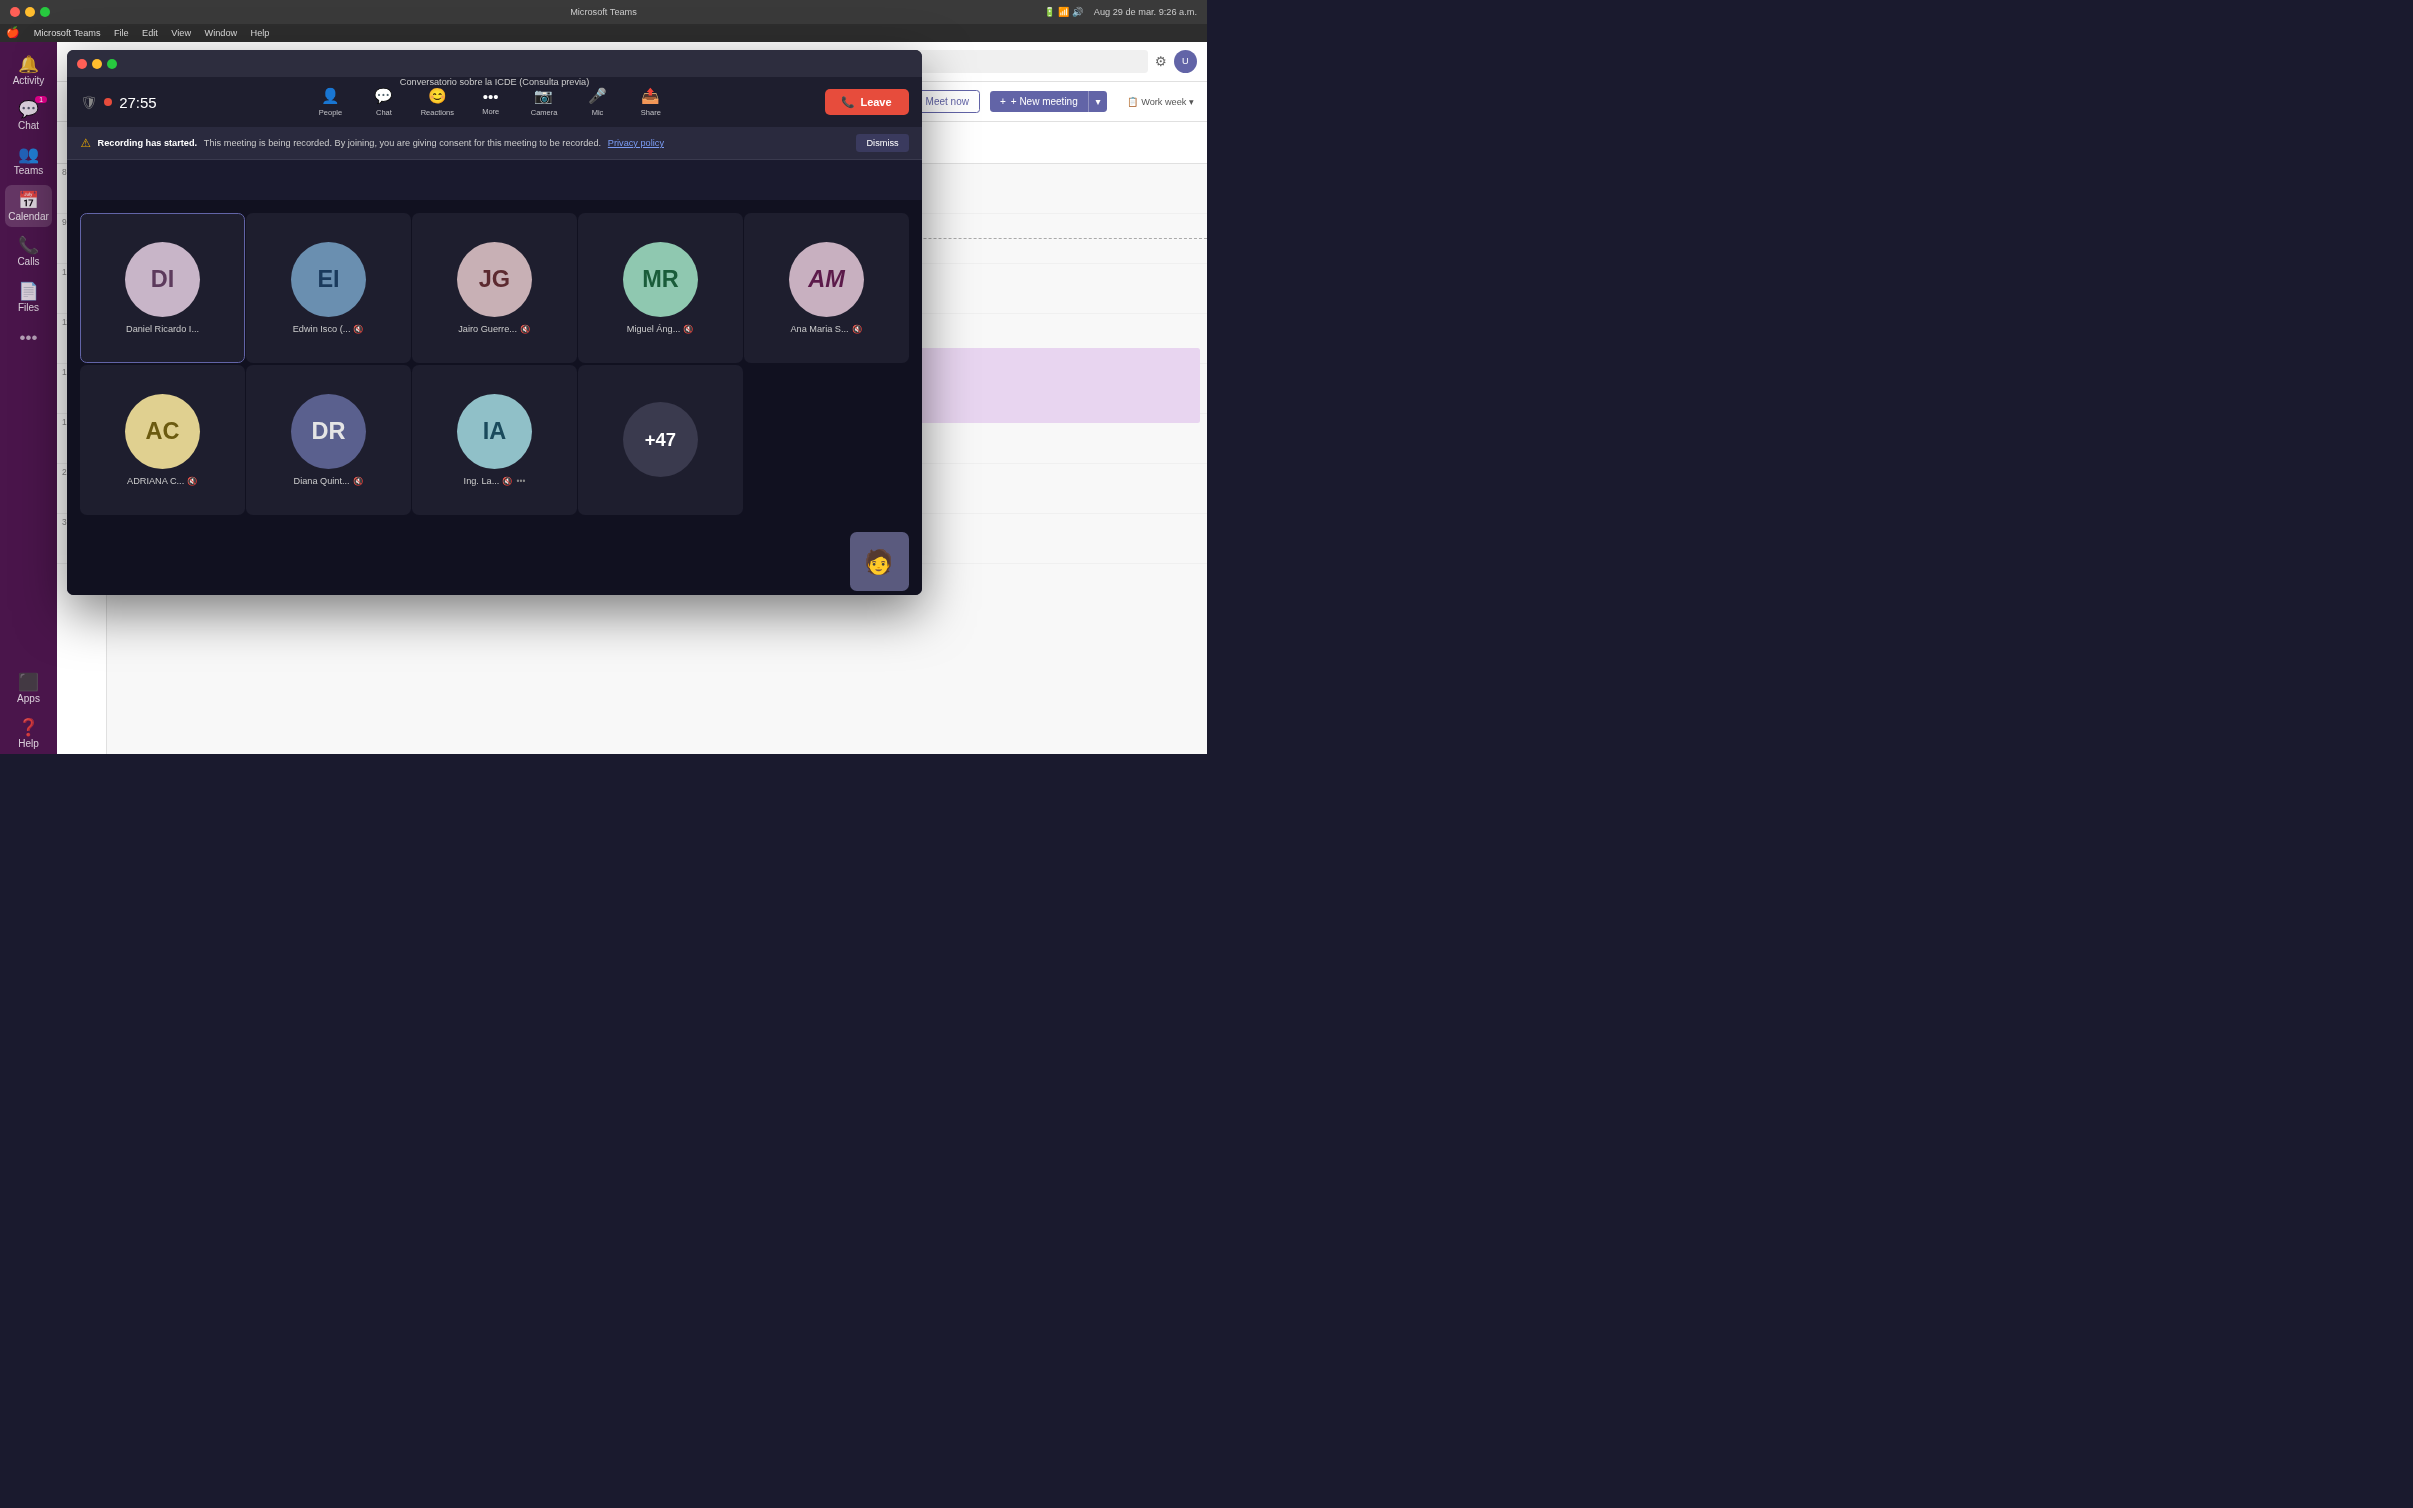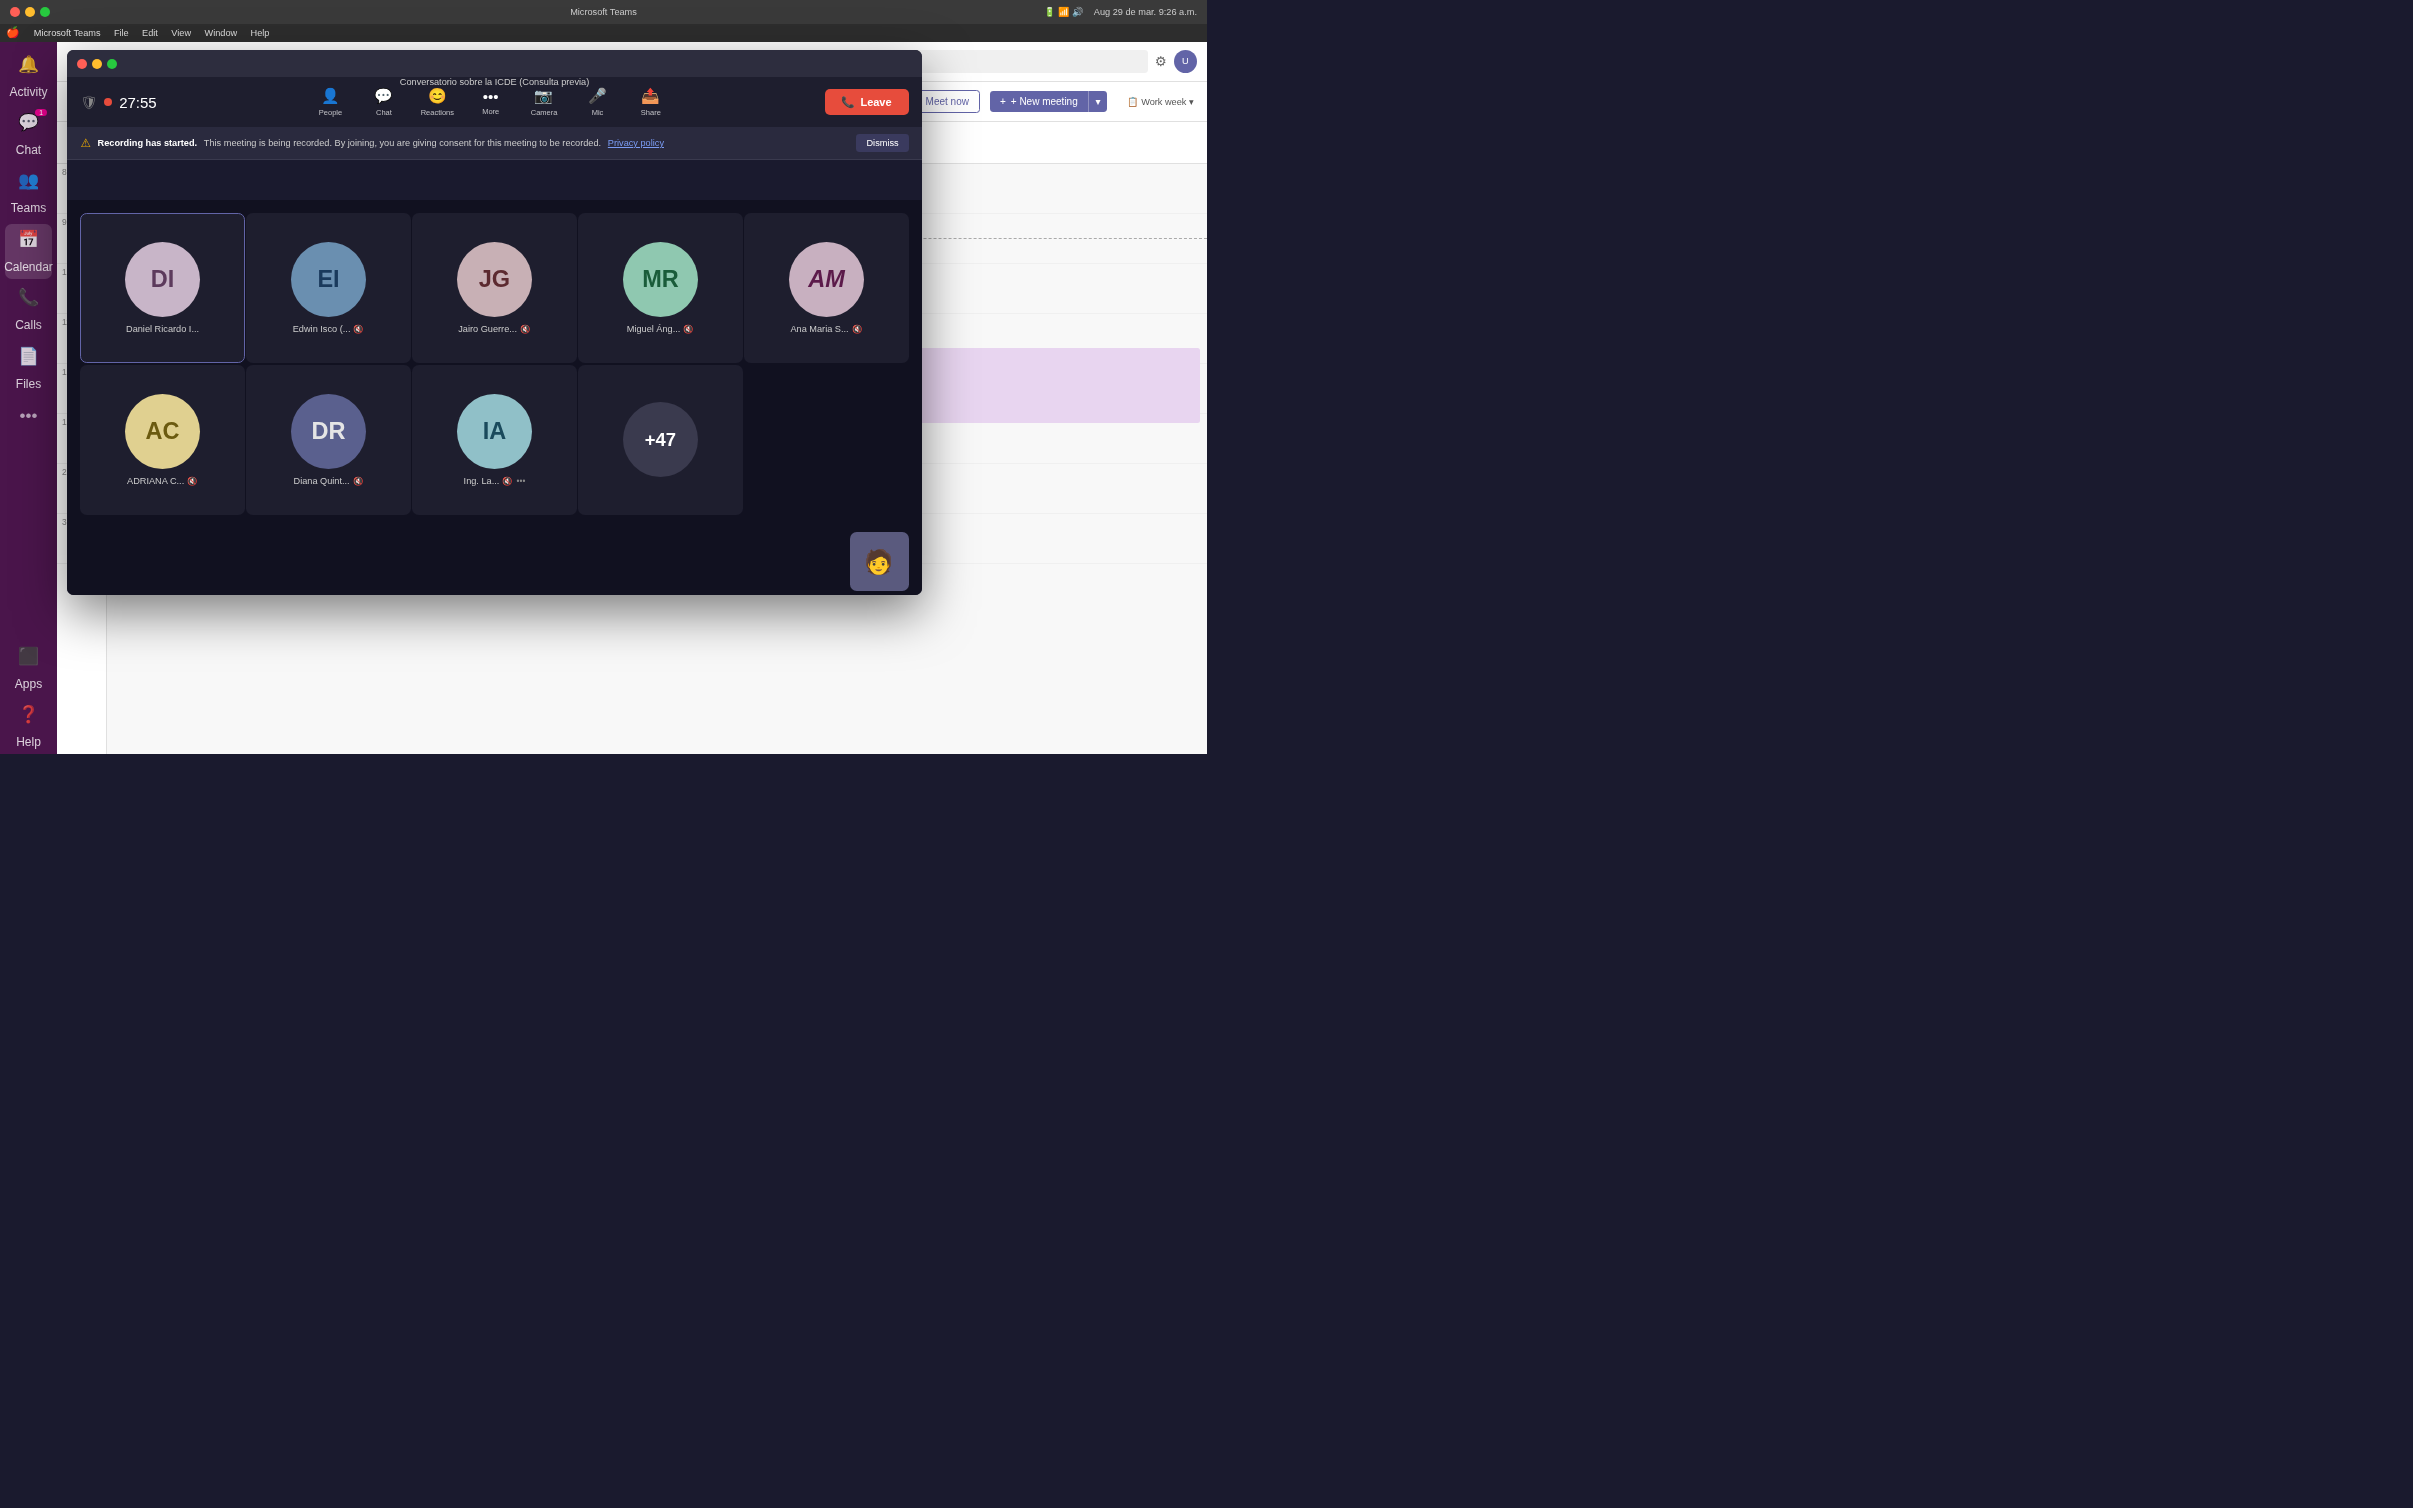--- a/index.html
+++ b/index.html
@@ -70,21 +70,21 @@
       flex-direction: column;
       align-items: center;
       padding: 5px 3.4px;
       cursor: pointer;
       border-radius: 6.7px;
       width: 47px;
       position: relative;
     }
     .sidebar-item.active { background: rgba(255,255,255,0.15); }
     .sidebar-item .icon { font-size: 17px; color: rgba(255,255,255,0.8); }
-    .sidebar-item .label { font-size: 12px; color: rgba(255,255,255,0.8); margin-top: 10px; }
+    .sidebar-item .label { font-size: 10px; color: rgba(255,255,255,0.8); margin-top: 0; }
     .sidebar-badge {
       position: absolute;
       top: 1.7px; right: 5px;
       background: #e3008c;
       color: white;
       font-size: 6.7px;
       border-radius: 6.7px;
       padding: 0 2.5px;
       min-width: 11.7px;
       text-align: center;

